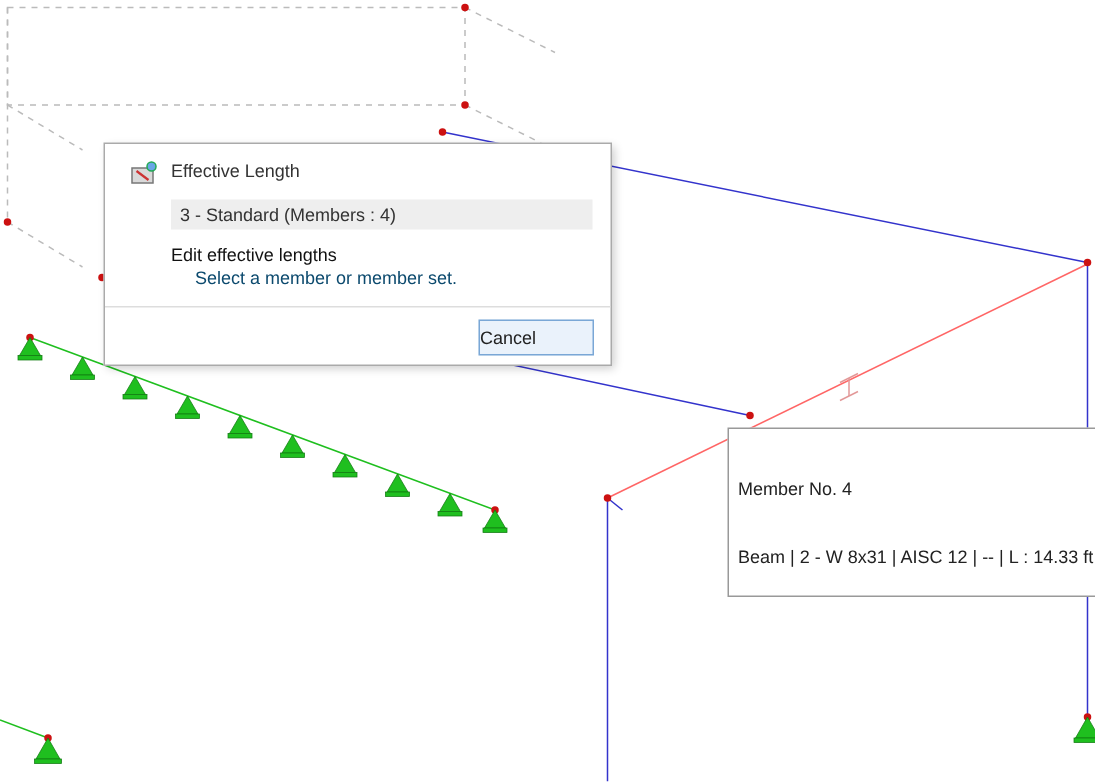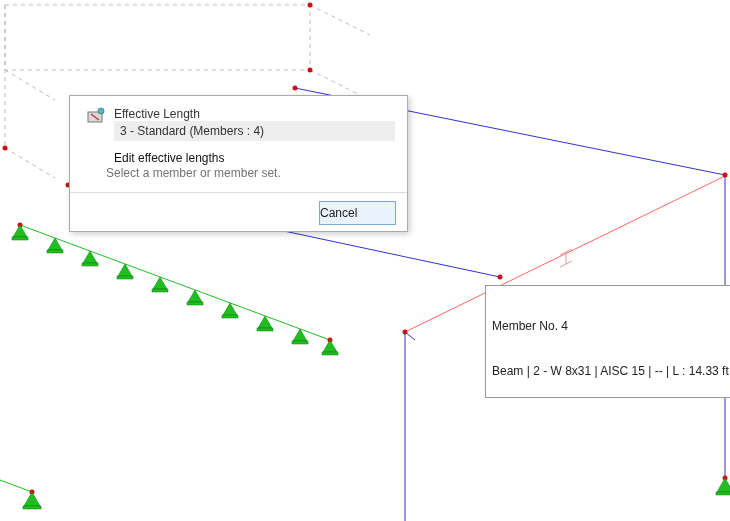--- a/index.html
+++ b/index.html
@@ -6,23 +6,23 @@
   svg.scene{position:absolute;left:0;top:0;width:730px;height:521px}
   .dialog{position:absolute;left:69px;top:95px;width:337px;background:#fff;border:1px solid #aaa;box-shadow:2px 2px 6px rgba(0,0,0,0.2)}
   .titlebar{height:27px;background:#fff;border-bottom:1px solid #ddd;position:relative}
   .titlebar span.title{position:absolute;left:9px;top:6px;color:#222}
   .closebtn{position:absolute;right:4px;top:3px;width:20px;height:20px;background:#c0392b;color:#fff;text-align:center;line-height:20px;font-size:12px;cursor:pointer}
   .body{padding:10px 12px 12px 12px;border-bottom:1px solid #ddd}
   .row1{display:flex;align-items:flex-start}
   .eff-icon{width:20px;height:20px;margin-left:4px;margin-right:8px;flex:0 0 auto}
   .eff-right{flex:1}
   .eff-title{color:#333;margin-top:1px}
-  .eff-select{margin-top:0;background:#eee;padding:3px 6px;color:#333}
+  .eff-select{margin-top:12px;background:#eee;padding:3px 6px;color:#333}
   .instr-title{font-weight:normal;color:#111;margin-top:10px;margin-left:32px}
-  .instr-sub{color:#737373;margin-left:24px;margin-top:1px}
+  .instr-sub{color:#0c4a6e;margin-left:48px;margin-top:1px}
   .footer{height:38px;position:relative}
   .cancel{position:absolute;right:11px;top:8px;width:75px;height:22px;border:1px solid #7aa7d6;background:#eaf2fb;color:#222;line-height:22px;cursor:pointer}
   .tooltip{position:absolute;left:485px;top:285px;border:1px solid #999;background:#fff;padding:3px 6px;color:#222;line-height:15px;white-space:pre}
   .tooltip .tline{display:block}
 </style>
 </head>
 <body>
 
 <svg class="scene">
   <g stroke="#bbb" stroke-dasharray="4 4" fill="none" stroke-width="1">
@@ -137,14 +137,14 @@
     <div class="instr-title">Edit effective lengths</div>
     <div class="instr-sub">Select a member or member set.</div>
   </div>
   <div class="footer">
     <div class="cancel">Cancel</div>
   </div>
 </div>
 
 <div class="tooltip">
   <span class="tline">Member No. 4</span>
-  <span class="tline">Beam | 2 - W 8x31 | AISC 15 | -- | L : 14.33 ft</span>
+  <span class="tline">Beam | 2 - W 8x31 | AISC 12 | -- | L : 14.33 ft</span>
 </div>
 
 </body></html>

